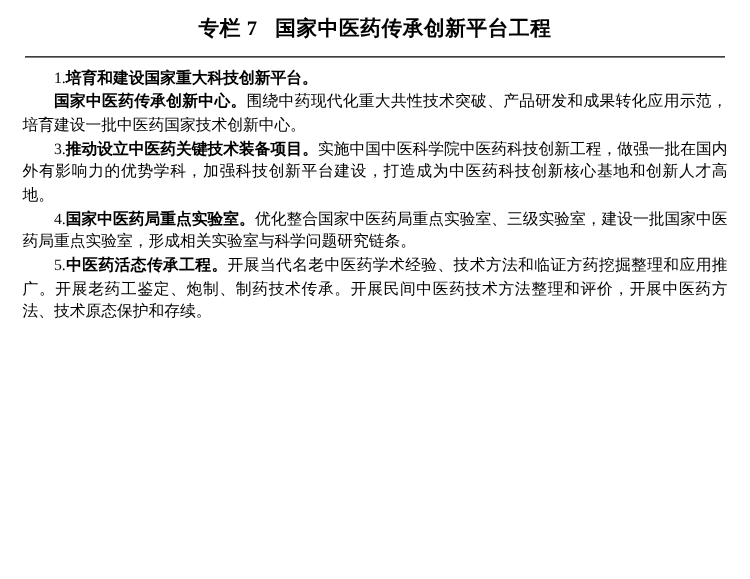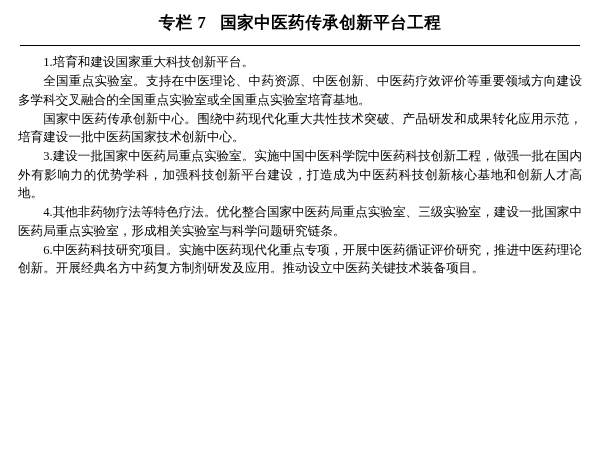--- a/index.html
+++ b/index.html
@@ -44,21 +44,21 @@
     font-size: 12.6px;
     line-height: 1.47;
     text-align: justify;
     text-justify: inter-ideograph;
   }
   p.para {
     margin: 0 0 0.5px 0;
     text-indent: 2em;
   }
   .lead {
-    font-weight: normal;
+    font-weight: bold;
   }
 </style>
 </head>
 <body>
 
 <div class="page">
 
   <div class="title-block">
     <div class="title-line">
       <span class="title-label">专栏 7</span><span>国家中医药传承创新平台工程</span>
@@ -66,38 +66,35 @@
   </div>
 
   <hr class="rule">
 
   <div class="body-text">
 
     <p class="para">
       <span>1.</span><span class="lead">培育和建设国家重大科技创新平台。</span><span></span>
     </p>
 
-    <p class="para">
-      <span class="lead">全国重点实验室。</span><span>支持在中医理论、中药资源、中医创新、中医药疗效评价等重要领域方向建设多学科交叉融合的全国重点实验室或全国重点实验室培育基地。</span>
-    </p>
 
 
 
     <p class="para">
       <span class="lead">国家中医药传承创新中心。</span><span>围绕中药现代化重大共性技术突破、产品研发和成果转化应用示范，培育建设一批中医药国家技术创新中心。</span>
     </p>
 
 
     <p class="para">
-      <span>3.</span><span class="lead">建设一批国家中医药局重点实验室。</span><span>实施中国中医科学院中医药科技创新工程，做强一批在国内外有影响力的优势学科，加强科技创新平台建设，打造成为中医药科技创新核心基地和创新人才高地。</span>
+      <span>3.</span><span class="lead">推动设立中医药关键技术装备项目。</span><span>实施中国中医科学院中医药科技创新工程，做强一批在国内外有影响力的优势学科，加强科技创新平台建设，打造成为中医药科技创新核心基地和创新人才高地。</span>
     </p>
 
     <p class="para">
-      <span>4.</span><span class="lead">其他非药物疗法等特色疗法。</span><span>优化整合国家中医药局重点实验室、三级实验室，建设一批国家中医药局重点实验室，形成相关实验室与科学问题研究链条。</span>
+      <span>4.</span><span class="lead">国家中医药局重点实验室。</span><span>优化整合国家中医药局重点实验室、三级实验室，建设一批国家中医药局重点实验室，形成相关实验室与科学问题研究链条。</span>
     </p>
 
+    <p class="para">
+      <span>5.</span><span class="lead">中医药活态传承工程。</span><span>开展当代名老中医药学术经验、技术方法和临证方药挖掘整理和应用推广。开展老药工鉴定、炮制、制药技术传承。开展民间中医药技术方法整理和评价，开展中医药方法、技术原态保护和存续。</span>
+    </p>
 
-    <p class="para">
-      <span>6.</span><span class="lead">中医药科技研究项目。</span><span>实施中医药现代化重点专项，开展中医药循证评价研究，推进中医药理论创新。开展经典名方中药复方制剂研发及应用。推动设立中医药关键技术装备项目。</span>
-    </p>
 
   </div>
 </div>
 
 </body></html>

